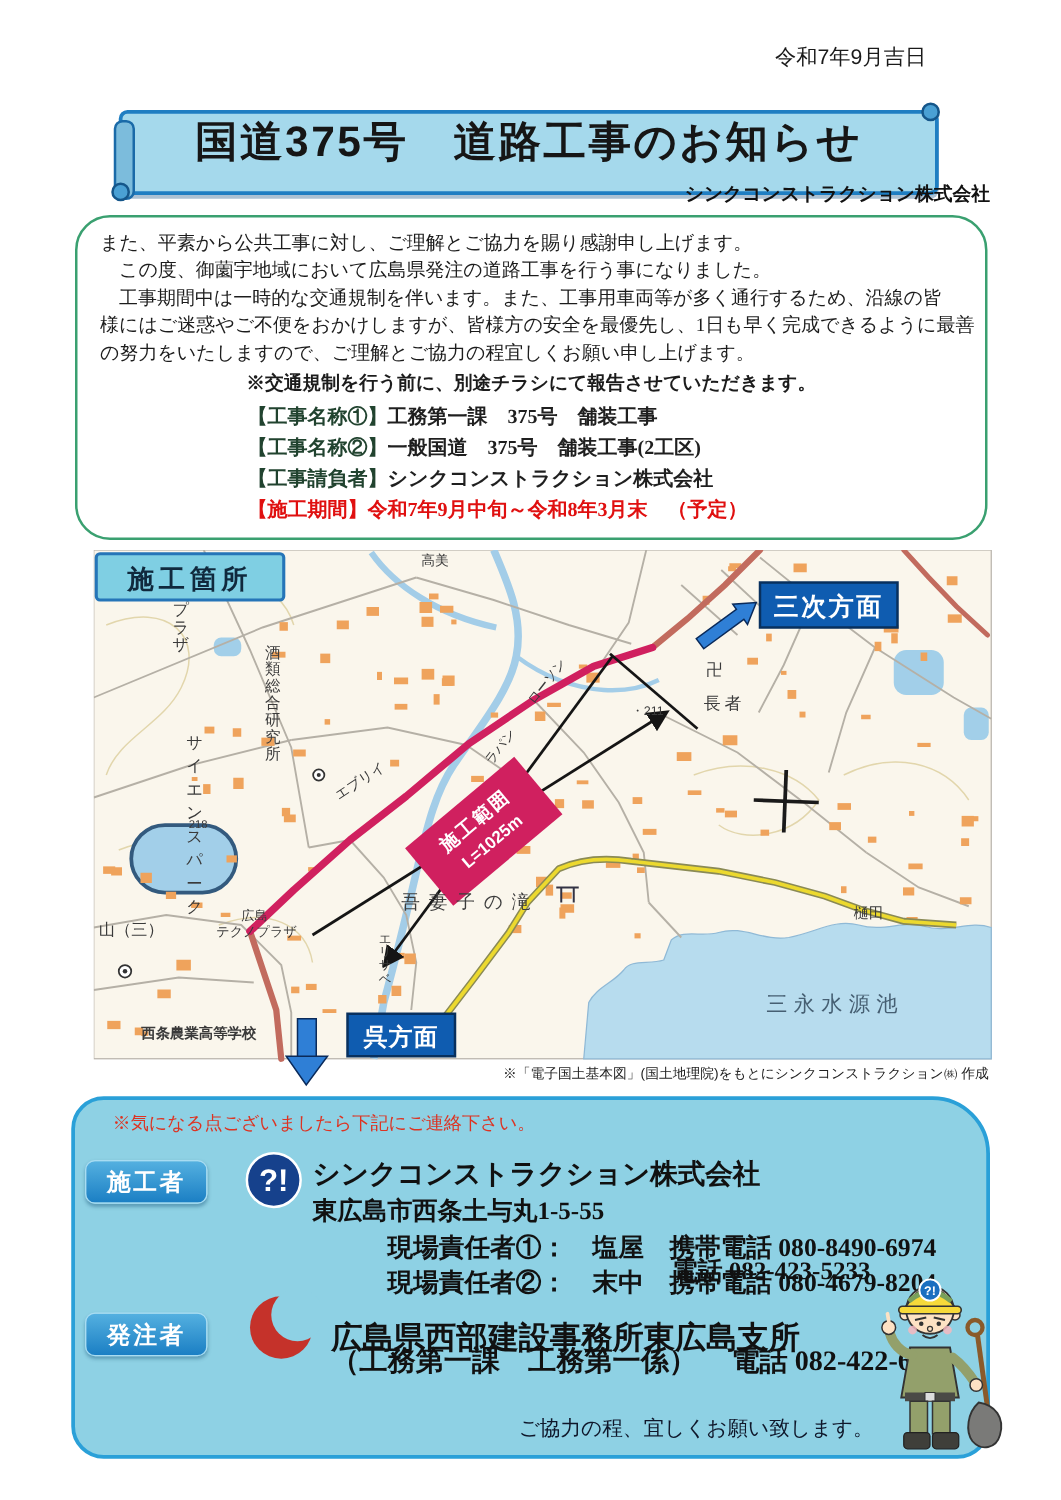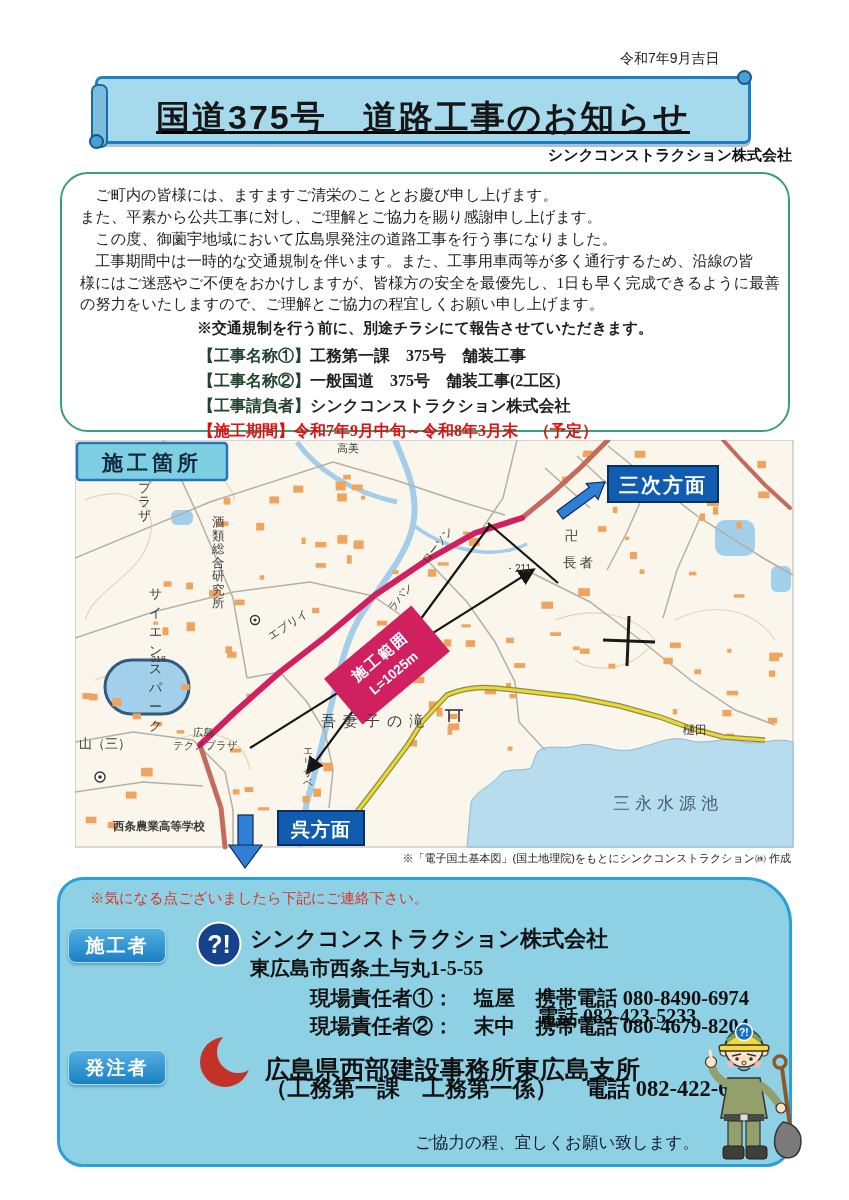--- a/index.html
+++ b/index.html
@@ -1,23 +1,23 @@
 <!DOCTYPE html>
 <html><head>
 <meta charset="utf-8">
 <style>
   html,body{margin:0;padding:0;background:#e9e9e9;}
   #page{position:relative;width:849px;height:1200px;background:#ffffff;margin:0 auto;
         font-family:"Liberation Serif",serif;overflow:hidden;}
   .abs{position:absolute;}
 
   
-  #date{left:620px;top:50px;font-family:"Liberation Sans",sans-serif;font-size:14px;color:#1a1a1a;}
-  #banner{left:95px;top:76px;width:650px;height:62px;background:#a5d9ec;border:3px solid #1f7ec2;
-          border-radius:7px;box-shadow:0 3px 0 rgba(18,78,130,.35);display:flex;align-items:flex-end;justify-content:center;text-decoration:underline;}
+  #date{left:620px;top:34px;font-family:"Liberation Sans",sans-serif;font-size:17px;color:#1a1a1a;}
+  #banner{left:95px;top:88px;width:650px;height:62px;background:#a5d9ec;border:3px solid #1f7ec2;
+          border-radius:7px;box-shadow:0 3px 0 rgba(18,78,130,.35);display:flex;align-items:flex-start;justify-content:center;}
   #banner .roll{position:absolute;left:-7px;top:5px;width:13px;height:60px;background:#7cbcdc;
           border:2px solid #1a6aa8;border-radius:7px;}
   #banner .knob-tr{position:absolute;right:-4px;top:-9px;width:11px;height:11px;border-radius:50%;
           background:#4aa0d4;border:2px solid #15568a;}
   #banner .knob-bl{position:absolute;left:-9px;bottom:-8px;width:11px;height:11px;border-radius:50%;
           background:#4aa0d4;border:2px solid #15568a;}
   #banner h1{margin:0;font-family:"Liberation Sans",sans-serif;font-size:34px;letter-spacing:2px;color:#161616;font-weight:bold;}
   #company-top{right:57px;top:146px;font-family:"Liberation Sans",sans-serif;font-size:15px;font-weight:bold;color:#111;}
 
   
@@ -68,21 +68,20 @@
   <div class="abs" id="banner">
     <div class="roll"></div>
     <div class="knob-tr"></div>
     <div class="knob-bl"></div>
     <h1>国道375号　道路工事のお知らせ</h1>
   </div>
 
   <div class="abs" id="company-top">シンクコンストラクション株式会社</div>
 
   <div class="abs" id="greeting-box">
-    <div class="g-line">　ご町内の皆様には、ますますご清栄のこととお慶び申し上げます。</div>
     <div class="g-line">また、平素から公共工事に対し、ご理解とご協力を賜り感謝申し上げます。</div>
     <div class="g-line">　この度、御薗宇地域において広島県発注の道路工事を行う事になりました。</div>
     <div class="g-line">　工事期間中は一時的な交通規制を伴います。また、工事用車両等が多く通行するため、沿線の皆</div>
     <div class="g-line">様にはご迷惑やご不便をおかけしますが、皆様方の安全を最優先し、1日も早く完成できるように最善</div>
     <div class="g-line">の努力をいたしますので、ご理解とご協力の程宜しくお願い申し上げます。</div>
     <div id="notice-line">※交通規制を行う前に、別途チラシにて報告させていただきます。</div>
     <div id="details">
       <div class="d-row"><span class="d-label">【工事名称①】</span><span>工務第一課　375号　舗装工事</span></div>
       <div class="d-row"><span class="d-label">【工事名称②】</span><span>一般国道　375号　舗装工事(2工区)</span></div>
       <div class="d-row"><span class="d-label">【工事請負者】</span><span>シンクコンストラクション株式会社</span></div>

